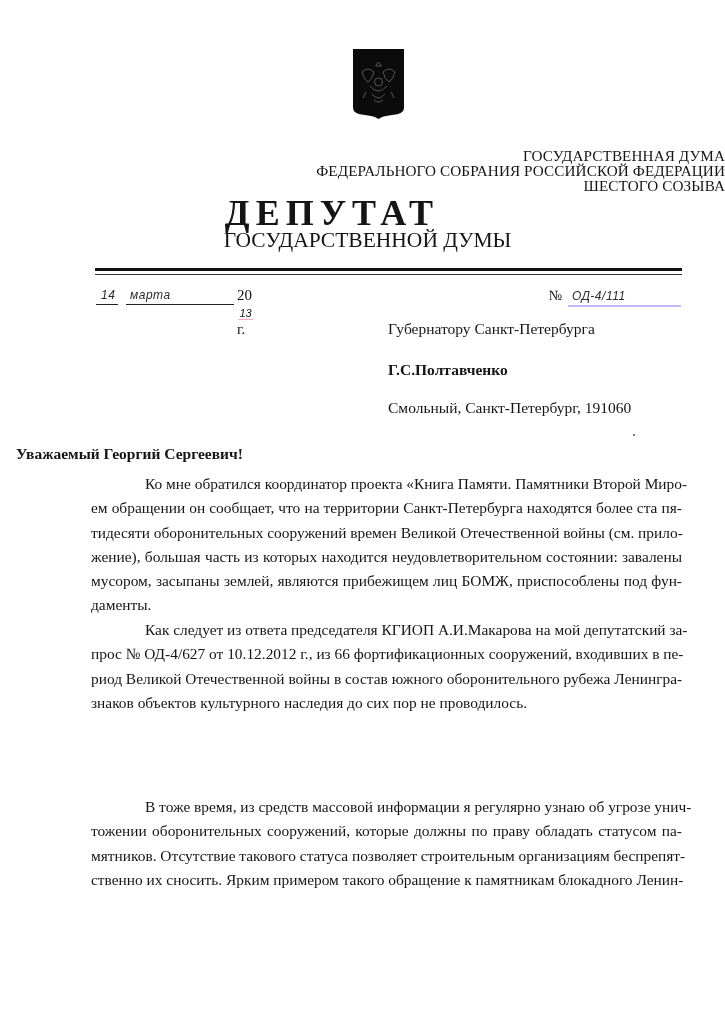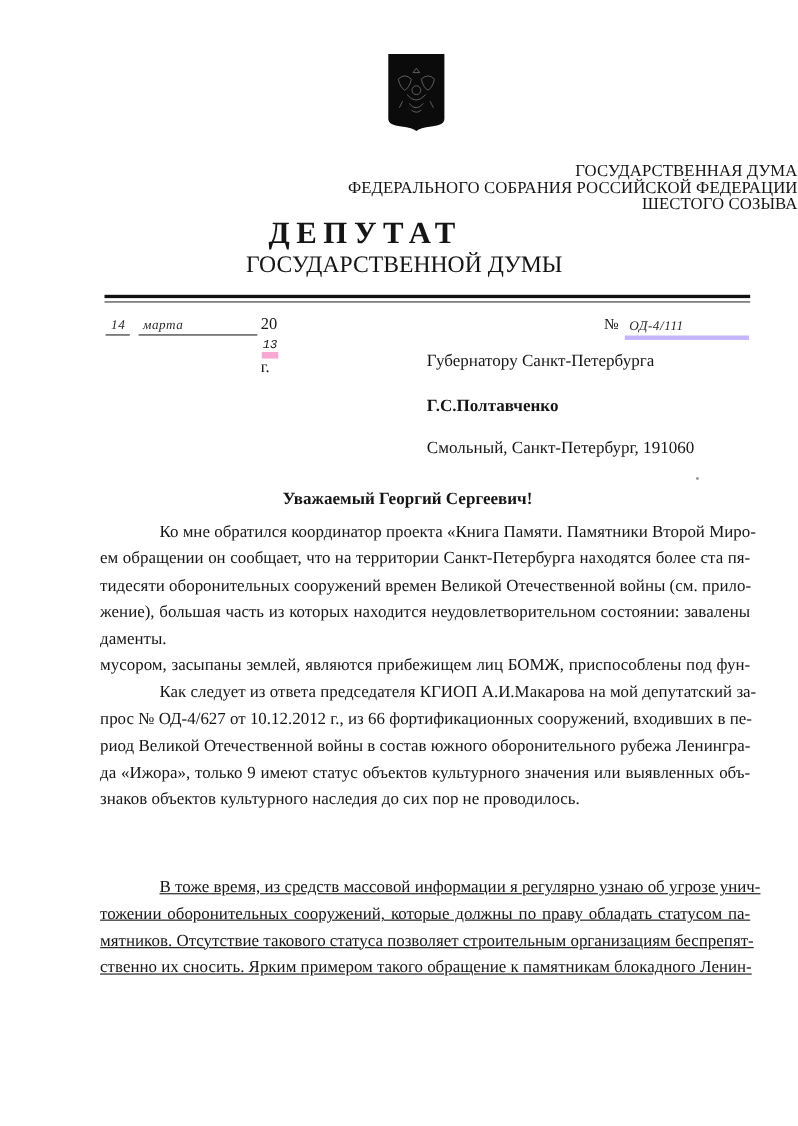--- a/index.html
+++ b/index.html
@@ -11,58 +11,58 @@
   .emblem { left: 352px; top: 48px; width: 53px; height: 72px; }
   .hdr-line {
     left: 0; width: 725px; text-align: right; font-size: 15.2px; line-height: 15px;
     letter-spacing: 0.1px;
   }
   .hdr-1 { top: 148px; padding-left: 14px; box-sizing: border-box; }
   .hdr-2 { top: 163px; padding-left: 14px; box-sizing: border-box; }
   .hdr-3 { top: 178px; padding-left: 14px; box-sizing: border-box; }
   .deputat {
     top: 196px; left: 0; width: 652px; text-align: center; font-weight: bold;
-    font-size: 28px; letter-spacing: 6px; line-height: 34px; padding-left: 12px; box-sizing: border-box;
+    font-size: 36px; letter-spacing: 6px; line-height: 34px; padding-left: 12px; box-sizing: border-box;
   }
   .duma {
     top: 227px; left: 0; width: 725px; text-align: center; font-size: 21.5px; line-height: 26px;
     padding-left: 10px; box-sizing: border-box;
   }
   .rule-thick { left: 95px; top: 268px; width: 587px; height: 3px; background: #111; }
   .rule-thin  { left: 95px; top: 274px; width: 587px; height: 1px; background: #333; }
 
   .date-row { top: 287px; left: 96px; height: 20px; font-size: 15px; }
   .uline { position: absolute; border-bottom: 1px solid #222; height: 17px; }
   .hand {
-    font-family: Liberation Serif, serif; font-style: italic; font-size: 12px;
+    font-family: Liberation Sans, sans-serif; font-style: italic; font-size: 12px;
     color: #2a2a2a; position: absolute; top: 1px; letter-spacing: 0.5px;
   }
   .date-year { position: absolute; left: 141px; top: 0px; font-size: 15px; }
   .num-sign { left: 549px; top: 288px; font-size: 14px; }
-  .num-line { left: 568px; top: 288px; width: 113px; height: 17px; border-bottom: 4px solid #c4b5fd; }
+  .num-line { left: 568px; top: 288px; width: 113px; height: 17px; border-bottom: 2px solid #c4b5fd; }
 
   .addr { left: 388px; font-size: 15.5px; line-height: 20px; }
   .addr-1 { top: 319px; }
   .addr-2 { top: 360px; font-weight: bold; }
   .addr-3 { top: 398px; }
   .speck { left: 633px; top: 434px; width: 2px; height: 2px; background: #777; }
 
   .salutation {
-    top: 444px; left: 0; width: 725px; text-align: center; font-weight: bold; font-size: 15.5px;
+    top: 444px; left: 0; width: 725px; text-align: left; font-weight: bold; font-size: 15.5px;
     line-height: 20px; padding-left: 16px; box-sizing: border-box;
   }
   .body-text {
     left: 107px; width: 575px; font-size: 15.4px; line-height: 24.3px; text-align: justify;
   }
   .body-text .ln { display: block; text-align: justify; text-align-last: justify; white-space: nowrap; height: 24.3px; }
   .body-text .ln.first { padding-left: 38px; }
   .body-text .ln.last { text-align-last: left; }
   .p1 { top: 472px; }
   .p2 { top: 618px; }
-  .p3 { top: 795px; text-decoration: underline; }
+  .p3 { top: 795px; }
 </style>
 </head>
 <body>
 
 <div class="abs emblem">
   <svg width="53" height="72" viewBox="0 0 53 72">
     <path d="M1 1 H52 V60 Q52 66 40 67 Q30 68 26.5 71 Q23 68 13 67 Q1 66 1 60 Z" fill="#0b0b0b"></path>
     <g fill="none" stroke="#6a6a6a" stroke-width="0.8">
       <path d="M26.5 14 l-3 4 h6 z"></path>
       <path d="M10 24 q6 -6 12 0 q-2 8 -6 10 q-4 -2 -6 -10z"></path>
@@ -86,50 +86,49 @@
 <div class="abs rule-thin"></div>
 
 <div class="abs date-row">
   <div class="uline" style="left:0;width:22px;">
     <span class="hand" style="left:5px;">14</span>
   </div>
   <div class="uline" style="left:30px;width:108px;">
     <span class="hand" style="left:4px;">марта</span>
   </div>
   <span class="date-year">
-    <span>20</span><span style="display:inline-block;width:15px;border-bottom:6px solid #f9a8d4;text-align:center;font-family:Liberation Mono, monospace;font-style:italic;font-size:11px;margin:0 1px;">13</span><span>г.</span>
+    <span>20</span><span style="display:inline-block;width:15px;border-bottom:1px solid #f9a8d4;text-align:center;font-family:Liberation Sans, sans-serif;font-style:italic;font-size:11px;margin:0 1px;">13</span><span>г.</span>
   </span>
 </div>
 
 <div class="abs num-sign">№</div>
 <div class="abs num-line">
   <span class="hand" style="left:4px;">ОД-4/111</span>
 </div>
 
 <div class="abs addr addr-1">Губернатору Санкт-Петербурга</div>
 <div class="abs addr addr-2">Г.С.Полтавченко</div>
 <div class="abs addr addr-3">Смольный, Санкт-Петербург, 191060</div>
 <div class="abs speck"></div>
 
 <div class="abs salutation">Уважаемый Георгий Сергеевич!</div>
 
 <div class="abs body-text p1">
   <span class="ln first">Ко мне обратился координатор проекта «Книга Памяти. Памятники Второй Миро-</span>
   <span class="ln" style="margin-left:-16px;">ем обращении он сообщает, что на территории Санкт-Петербурга находятся более ста пя-</span>
   <span class="ln" style="margin-left:-16px;">тидесяти оборонительных сооружений времен Великой Отечественной войны (см. прило-</span>
   <span class="ln" style="margin-left:-16px;">жение), большая часть из которых находится неудовлетворительном состоянии: завалены</span>
+  <span class="ln" style="margin-left:-16px;">мусором, засыпаны землей, являются прибежищем лиц БОМЖ, приспособлены под фун-</span>
   <span class="ln last" style="margin-left:-16px;">даменты.</span>
-  <span class="ln" style="margin-left:-16px;">мусором, засыпаны землей, являются прибежищем лиц БОМЖ, приспособлены под фун-</span>
 </div>
 
 <div class="abs body-text p2">
   <span class="ln first">Как следует из ответа председателя КГИОП А.И.Макарова на мой депутатский за-</span>
   <span class="ln" style="margin-left:-16px;">прос № ОД-4/627 от 10.12.2012 г., из 66 фортификационных сооружений, входивших в пе-</span>
   <span class="ln" style="margin-left:-16px;">риод Великой Отечественной войны в состав южного оборонительного рубежа Ленингра-</span>
-  <span class="ln" style="margin-left:-16px;">да «Ижора», только 9 имеют статус объектов культурного значения или выявленных объ-</span>
   <span class="ln last" style="margin-left:-16px;">знаков объектов культурного наследия до сих пор не проводилось.</span>
 </div>
 
 <div class="abs body-text p3">
   <span class="ln first">В тоже время, из средств массовой информации я регулярно узнаю об угрозе унич-</span>
   <span class="ln" style="margin-left:-16px;">тожении оборонительных сооружений, которые должны по праву обладать статусом па-</span>
   <span class="ln" style="margin-left:-16px;">мятников. Отсутствие такового статуса позволяет строительным организациям беспрепят-</span>
   <span class="ln" style="margin-left:-16px;">ственно их сносить. Ярким примером такого обращение к памятникам блокадного Ленин-</span>
 </div>
 

